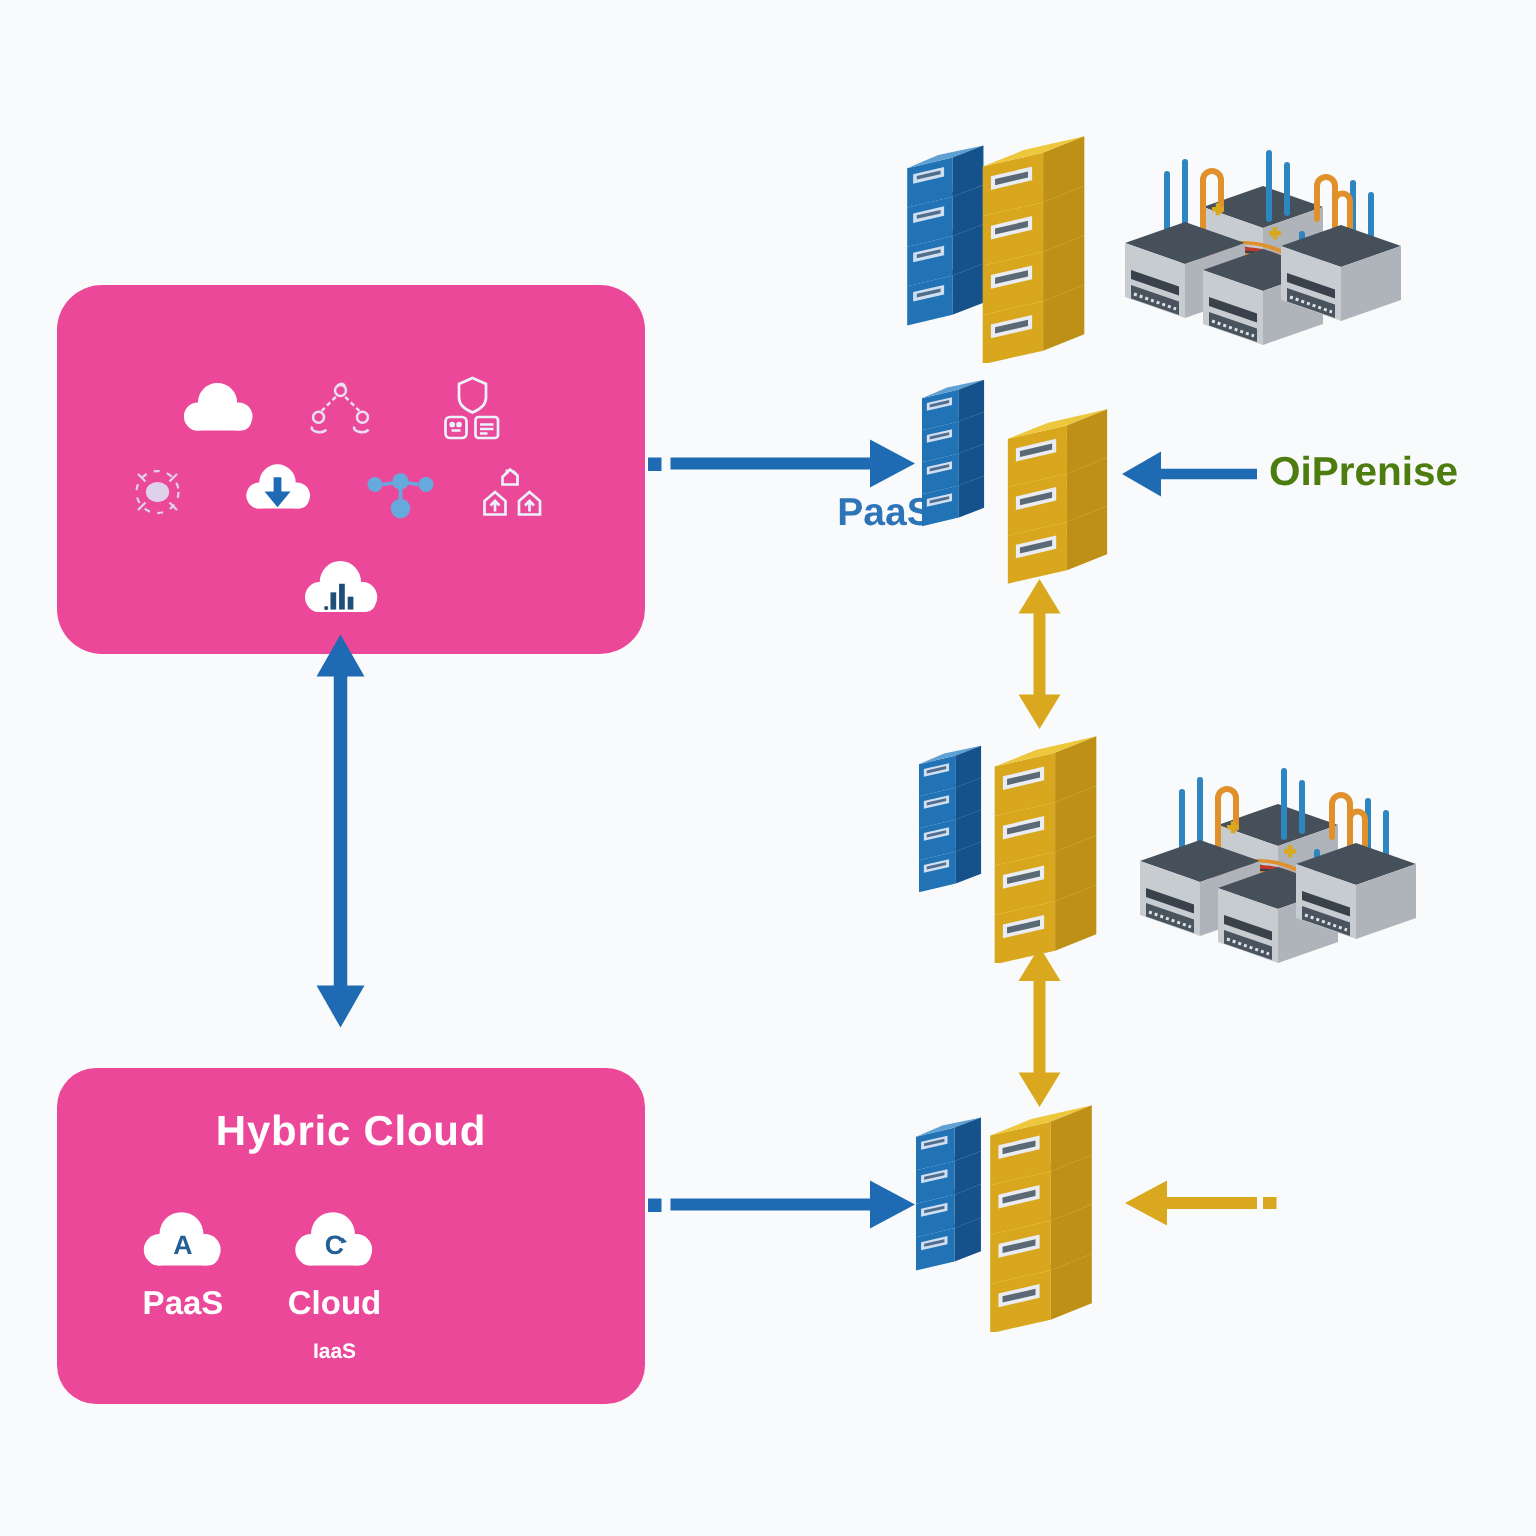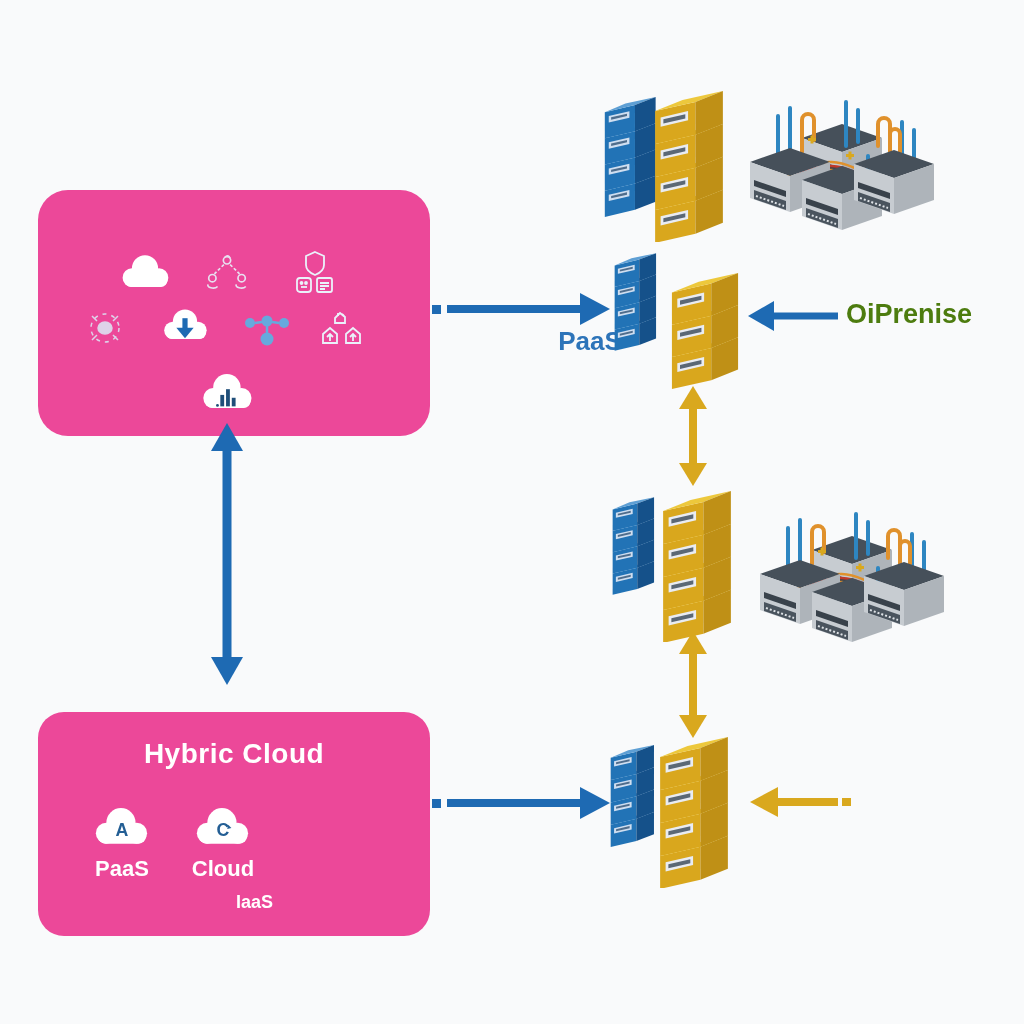--- a/index.html
+++ b/index.html
@@ -10,22 +10,22 @@
   .abs{position:absolute;}
   .panel{position:absolute;background:#ec4899;margin-top:26px;}
   .panel.top{left:38px;top:164px;width:392px;height:246px;border-radius:30px;}
   .panel.bottom{left:38px;top:686px;width:392px;height:224px;border-radius:26px;}
   .panel-title{
     position:absolute;top:26px;left:0;width:100%;text-align:center;
     color:#ffffff;font-size:28px;font-weight:bold;letter-spacing:.5px;
   }
   .service{position:absolute;top:94px;width:100px;text-align:center;}
   .service .svc-label{margin-top:4px;color:#ffffff;font-size:22px;font-weight:bold;}
-  .sub-label{position:absolute;top:180px;left:135px;width:100px;text-align:right;
-    color:#ffffff;font-size:18px;font-weight:bold;}
+  .sub-label{position:absolute;top:180px;left:135px;width:100px;text-align:center;
+    color:#ffffff;font-size:14px;font-weight:bold;}
   .flow-label-blue{position:absolute;color:#2d74b9;font-size:26px;font-weight:bold;}
   .flow-label-gold{position:absolute;color:#4d7c0f;font-size:27px;font-weight:bold;}
   svg{display:block;}
 </style>
 </head>
 <body>
 
 <div class="canvas">
 
   <svg width="0" height="0" style="position:absolute" aria-hidden="true">

